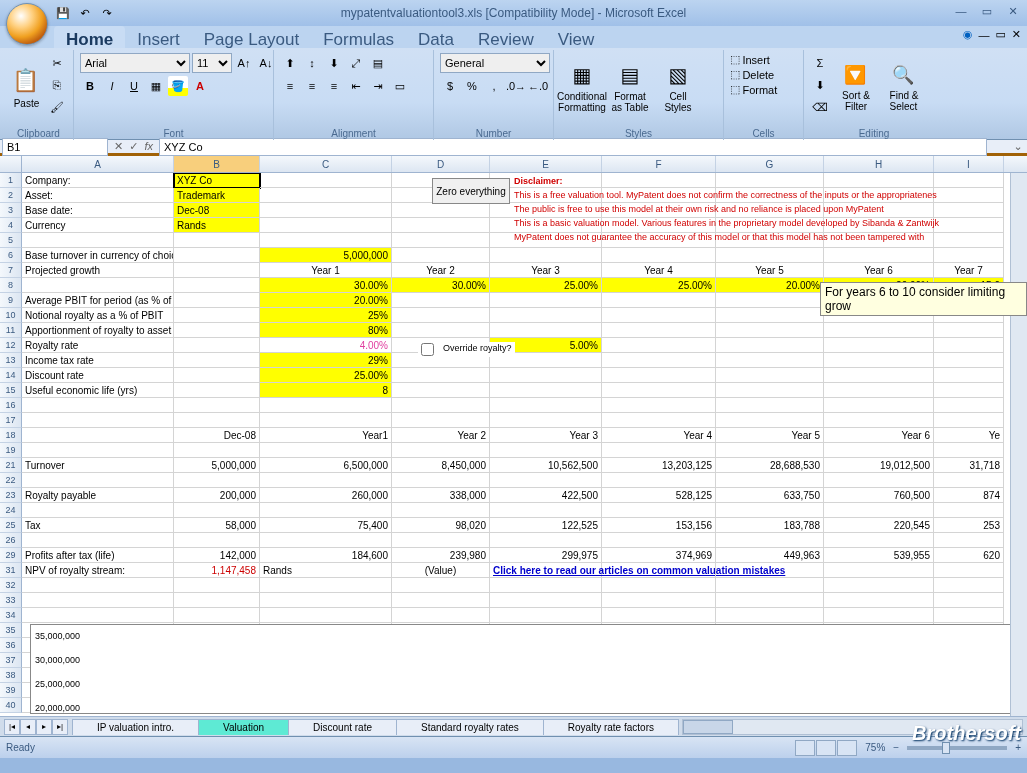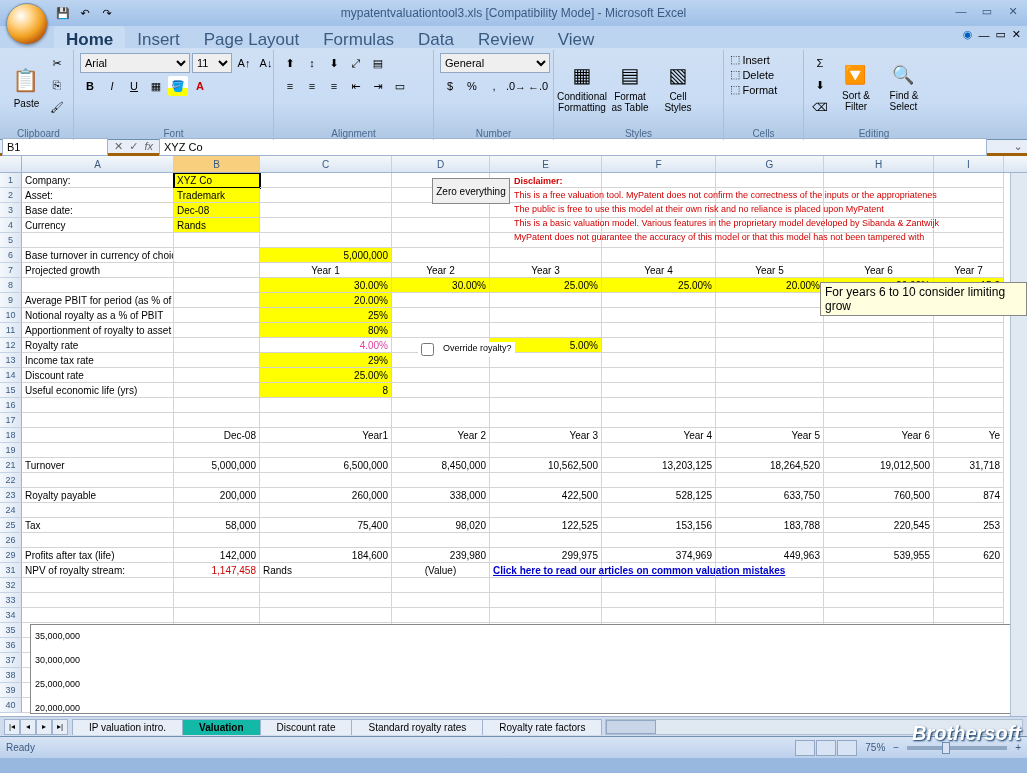--- a/index.html
+++ b/index.html
@@ -48,22 +48,22 @@
 .cell.ul{text-decoration:underline;color:#0000cc;font-weight:bold}
 .col-A{width:152px}.col-B{width:86px}.col-C{width:132px}.col-D{width:98px}.col-E{width:112px}.col-F{width:114px}.col-G{width:108px}.col-H{width:110px}.col-I{width:70px}
 .zero-btn{position:absolute;left:432px;top:22px;width:78px;height:26px;background:#f0f0f0;border:1px solid #888;font-size:10px;display:flex;align-items:center;justify-content:center;cursor:pointer}
 .override-box{position:absolute;left:418px;top:186px;font-size:9px;display:flex;align-items:flex-start;gap:9px;background:#fff;padding:1px 3px}
 .tooltip{position:absolute;left:820px;top:126px;background:#ffffe0;border:1px solid #888;padding:2px 4px;font-size:12px;z-index:5}
 .chart-stub{position:absolute;left:30px;top:468px;right:10px;height:90px;border:1px solid #888;background:#fff}
 .chart-stub .yaxis{position:absolute;left:4px;font-size:9px}
 .sheet-tabs{height:20px;background:#d0dceb;display:flex;align-items:center;border-top:1px solid #9fb4d0}
 .nav-btns{display:flex;margin:0 4px}
 .nav-btn{width:16px;height:16px;border:1px solid #9fb4d0;background:#e8eef8;font-size:8px;display:flex;align-items:center;justify-content:center;cursor:pointer}
-.stab{padding:2px 16px;background:#e8eef8;border:1px solid #9fb4d0;border-bottom:none;font-size:10px;cursor:pointer;margin-right:-1px}
-.stab.active{background:#14b8a6;font-weight:bold}
+.stab{padding:2px 24px;background:#e8eef8;border:1px solid #9fb4d0;border-bottom:none;font-size:10px;cursor:pointer;margin-right:-1px}
+.stab.active{background:#5eead4;font-weight:normal}
 .hscroll{flex:1;height:16px;background:#e0e8f2;margin:0 4px;position:relative;border:1px solid #b0c0d4}
 .hscroll-thumb{position:absolute;left:0;width:50px;height:14px;background:#c8d6e8;border:1px solid #90a8c4}
 .statusbar{height:22px;background:linear-gradient(#d8e4f4,#bcd0ec);display:flex;align-items:center;padding:0 6px;font-size:10px;color:#3a5a80;border-top:1px solid #7090b0}
 .status-right{margin-left:auto;display:flex;align-items:center;gap:8px}
 .view-btns{display:flex;gap:1px}
 .vbtn{width:20px;height:16px;border:1px solid #90a8c4;background:#d8e4f4;cursor:pointer}
 .zoom-slider{width:100px;height:4px;background:#90a8c4;position:relative}
 .zoom-thumb{position:absolute;left:35px;top:-4px;width:8px;height:12px;background:#d8e4f4;border:1px solid #7090b0}
 .watermark{position:absolute;right:6px;bottom:28px;font-size:20px;font-style:italic;color:#fff;text-shadow:1px 1px 2px #003060;z-index:10;font-weight:bold}
 .vscroll{position:absolute;right:0;top:17px;bottom:0;width:17px;background:#e0e8f2;border-left:1px solid #b0c0d4}
@@ -492,21 +492,21 @@
         <div class="cell col-I"></div>
       </div>
       <div class="row">
         <div class="rh">21</div>
         <div class="cell col-A">Turnover</div>
         <div class="cell col-B r">5,000,000</div>
         <div class="cell col-C r">6,500,000</div>
         <div class="cell col-D r">8,450,000</div>
         <div class="cell col-E r">10,562,500</div>
         <div class="cell col-F r">13,203,125</div>
-        <div class="cell col-G r">18,264,520</div>
+        <div class="cell col-G r">28,688,530</div>
         <div class="cell col-H r">19,012,500</div>
         <div class="cell col-I r">31,718</div>
       </div>
       <div class="row">
         <div class="rh">22</div>
         <div class="cell col-A"></div>
         <div class="cell col-B"></div>
         <div class="cell col-C"></div>
         <div class="cell col-D"></div>
         <div class="cell col-E"></div>

